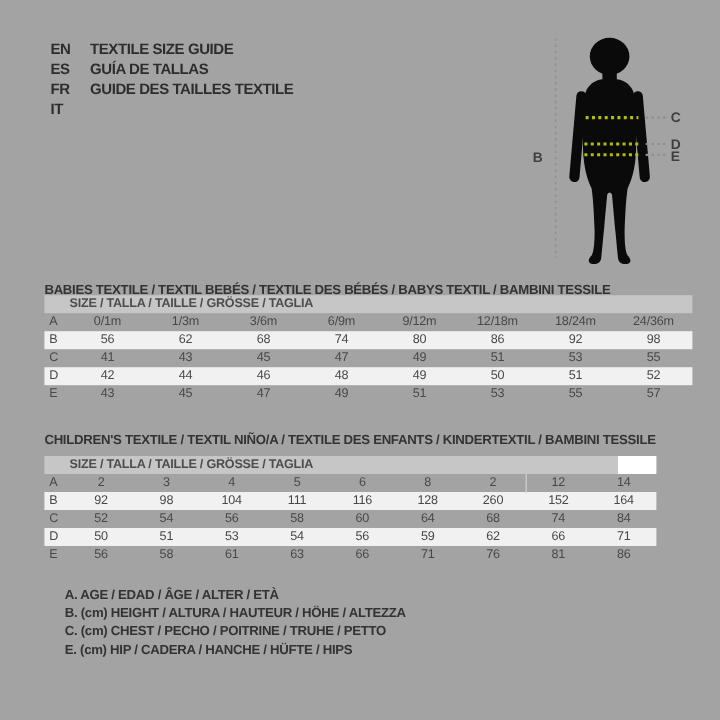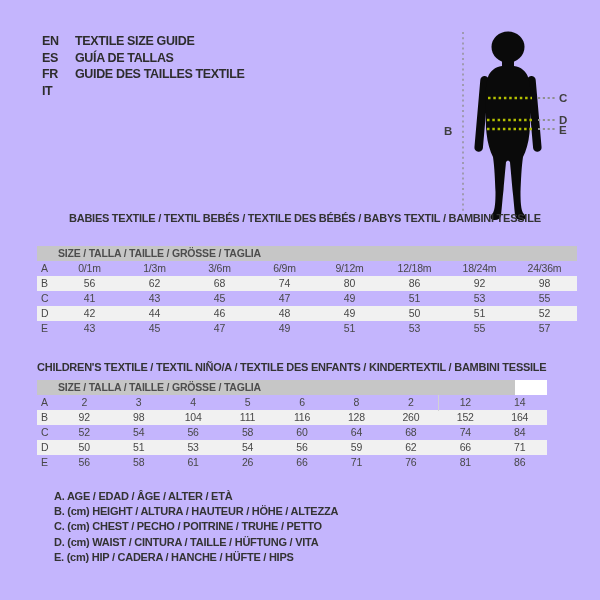--- a/index.html
+++ b/index.html
@@ -1,30 +1,30 @@
 <!DOCTYPE html>
 <html><head>
 <meta charset="utf-8">
 <style>
   html,body{margin:0;padding:0;background:#fff;}
   #canvas{
-    position:relative;width:600px;height:600px;background:#c4b5fd;overflow:hidden;
+    position:relative;width:600px;height:600px;background:#a3a3a3;overflow:hidden;
     font-family:"Liberation Sans",sans-serif;color:#3a3a3a;
   }
   
   #lang-block{position:absolute;left:42px;top:33px;}
   .lang-row{display:flex;height:16.6px;line-height:16.6px;
     font-size:12.5px;font-weight:700;letter-spacing:-0.35px;color:#2d2d2d;}
   .lang-code{width:33px;}
   
   #figure-wrap{position:absolute;left:435px;top:10px;width:165px;height:215px;}
   
   .section-title{position:absolute;left:37px;font-size:11px;font-weight:700;
     letter-spacing:-0.25px;color:#333;white-space:nowrap;}
-  #babies-title{top:212px;margin-left:32px;}
+  #babies-title{top:236px;}
   #children-title{top:361px;}
   .size-table{position:absolute;left:37px;}
   #babies-table{top:246px;width:540px;}
   #children-table{top:380px;width:510px;}
   .tbar{height:15px;line-height:15px;font-size:10.5px;font-weight:700;
     letter-spacing:-0.2px;color:#4d4d4d;background:#c6c6c6;padding-left:21px;
     box-sizing:border-box;}
   #children-table .tbar{background:linear-gradient(to right,#c6c6c6 478px,#ffffff 478px);}
   .trow{display:flex;height:15px;line-height:15.5px;font-size:10.5px;
     letter-spacing:-0.2px;color:#484848;}
@@ -226,31 +226,30 @@
           <div class="cell">59</div>
           <div class="cell">62</div>
           <div class="cell">66</div>
           <div class="cell">71</div>
         </div>
         <div class="trow">
           <div class="lbl">E</div>
           <div class="cell">56</div>
           <div class="cell">58</div>
           <div class="cell">61</div>
-          <div class="cell">26</div>
+          <div class="cell">63</div>
           <div class="cell">66</div>
           <div class="cell">71</div>
           <div class="cell">76</div>
           <div class="cell">81</div>
           <div class="cell">86</div>
         </div>
       </div>
   </div>
 
   <div id="legend">
       <div class="legend-line">A. AGE / EDAD / ÂGE / ALTER / ETÀ</div>
       <div class="legend-line">B. (cm) HEIGHT / ALTURA / HAUTEUR / HÖHE / ALTEZZA</div>
       <div class="legend-line">C. (cm) CHEST / PECHO / POITRINE / TRUHE / PETTO</div>
-      <div class="legend-line">D. (cm) WAIST / CINTURA / TAILLE / HÜFTUNG / VITA</div>
       <div class="legend-line">E. (cm) HIP / CADERA / HANCHE / HÜFTE / HIPS</div>
     </div>
 
 </div>
 
 </body></html>

